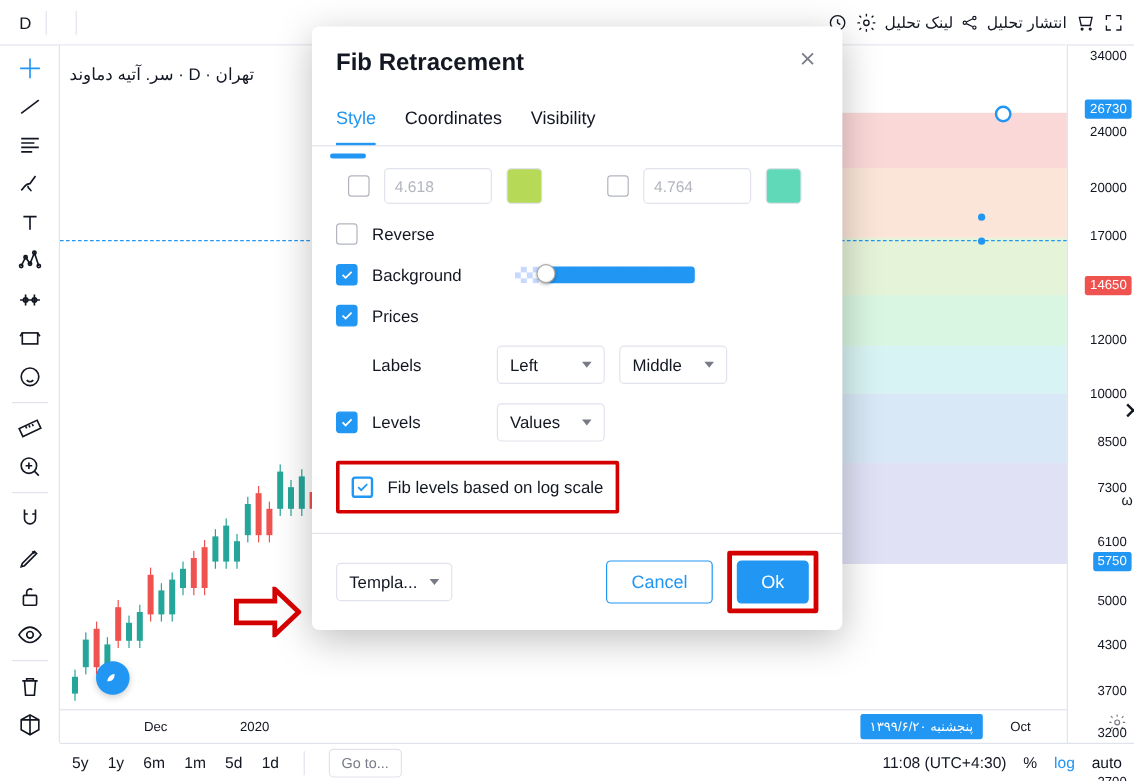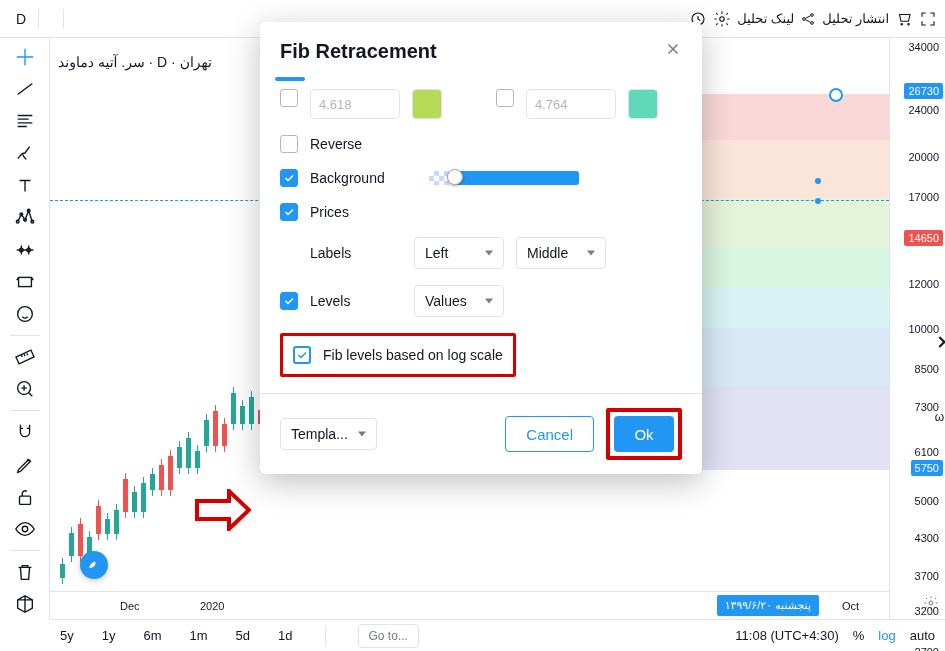--- a/index.html
+++ b/index.html
@@ -20,35 +20,35 @@
 .fib-band{position:absolute;left:0;right:0}
 .circle-marker{position:absolute;width:14px;height:14px;border:2px solid #2196f3;border-radius:50%;background:#fff}
 .dot-blue{position:absolute;width:6px;height:6px;background:#2196f3;border-radius:50%}
 .price-axis{position:absolute;top:38px;right:0;bottom:32px;width:56px;border-left:1px solid #e0e3eb;font-size:11px;color:#131722}
 .price-tick{position:absolute;right:6px}
 .price-label{position:absolute;right:2px;padding:2px 4px;color:#fff;font-size:11px;border-radius:2px}
 .price-gear{position:absolute;bottom:6px;right:6px;color:#787b86}
 .time-axis{position:absolute;left:50px;right:56px;height:28px;bottom:32px;border-top:1px solid #e0e3eb;font-size:11px;color:#131722;display:flex;align-items:center}
 .time-tick{position:absolute}
 .date-badge{position:absolute;background:#2196f3;color:#fff;padding:4px 8px;font-size:11px;border-radius:2px}
-.bottom-bar{position:absolute;left:50px;right:0;bottom:0;height:32px;border-top:1px solid #e0e3eb;display:flex;align-items:center;padding:0 10px;font-size:13px;color:#131722;gap:28px}
+.bottom-bar{position:absolute;left:50px;right:0;bottom:0;height:32px;border-top:1px solid #e0e3eb;display:flex;align-items:center;padding:0 10px;font-size:13px;color:#131722;gap:16px}
 .bb-right{margin-left:auto;display:flex;align-items:center;gap:14px}
 .bb-log{color:#2196f3}
 .go-to{border:1px solid #e0e3eb;border-radius:4px;padding:4px 10px;color:#787b86;font-size:12px}
 .idea-btn{position:absolute;left:30px;bottom:40px;width:28px;height:28px;border-radius:50%;background:#2196f3;display:flex;align-items:center;justify-content:center;color:#fff;box-shadow:0 2px 6px rgba(0,0,0,.2)}
 
 .modal{position:absolute;top:22px;left:260px;width:442px;background:#fff;border-radius:6px;box-shadow:0 8px 32px rgba(0,0,0,.25);z-index:100}
 .modal-head{display:flex;align-items:center;justify-content:space-between;padding:18px 20px 8px 20px}
 .modal-title{font-size:20px;font-weight:700;color:#131722}
 .modal-close{color:#787b86;cursor:pointer;font-size:20px}
 .modal-tabs{display:flex;gap:24px;padding:10px 20px 0 20px;border-bottom:1px solid #e0e3eb}
 .mtab{padding:8px 0 12px 0;font-size:15px;color:#131722;cursor:pointer}
 .mtab.active{color:#2196f3;border-bottom:2px solid #2196f3;font-weight:500}
 .modal-body{padding:6px 20px 16px 20px}
-.level-row{display:flex;gap:12px;margin:8px 0}
+.level-row{display:flex;align-items:center;gap:12px;margin:8px 10px}
 .ck{width:18px;height:18px;border:1px solid #b2b5be;border-radius:3px;flex-shrink:0;display:flex;align-items:center;justify-content:center}
 .ck.on{background:#2196f3;border-color:#2196f3;color:#fff}
 .ck.outline{border:2px solid #2196f3;background:#fff}
 .level-input{width:90px;height:30px;border:1px solid #e0e3eb;border-radius:4px;padding:0 8px;font-size:13px;color:#b2b5be;background:#fff}
 .swatch{width:30px;height:30px;border:1px solid #e0e3eb;border-radius:4px}
 .setting-row{display:flex;align-items:center;gap:12px;margin:16px 0;font-size:14px;color:#131722}
 .setting-row .label{min-width:110px}
 .slider-track{width:150px;height:14px;border-radius:3px;background:repeating-conic-gradient(#c7d9ff 0 25%,#fff 0 50%) 0 0/10px 10px;position:relative}
 .slider-fill{position:absolute;top:0;bottom:0;left:24px;right:0;background:#2196f3;border-radius:3px}
 .slider-thumb{position:absolute;top:-2px;left:18px;width:16px;height:16px;border-radius:50%;background:#fff;border:1px solid #aaa;box-shadow:0 1px 3px rgba(0,0,0,.3)}
@@ -372,20 +372,25 @@
 
 <div class="modal">
   <div class="modal-head">
     <div class="modal-title">Fib Retracement</div>
     <div class="modal-close">
       <svg width="18" height="18" viewBox="0 0 24 24" fill="none" stroke="currentColor" stroke-width="2">
           <path d="M6 6l12 12M18 6L6 18"></path>
         </svg>
     </div>
   </div>
+  <div class="modal-tabs">
+    <div class="mtab active">Style</div>
+    <div class="mtab">Coordinates</div>
+    <div class="mtab">Visibility</div>
+  </div>
   <div class="modal-body">
     <div style="height:4px;width:30px;background:#2196f3;border-radius:2px;margin-left:-5px;margin-bottom:4px"></div>
 
     <div class="level-row">
       <div class="ck"></div>
       <input class="level-input" value="4.618" style="">
       <div class="swatch" style="background:#b6d957"></div>
       <div style="width:30px"></div>
       <div class="ck"></div>
       <input class="level-input" value="4.764" style="">

